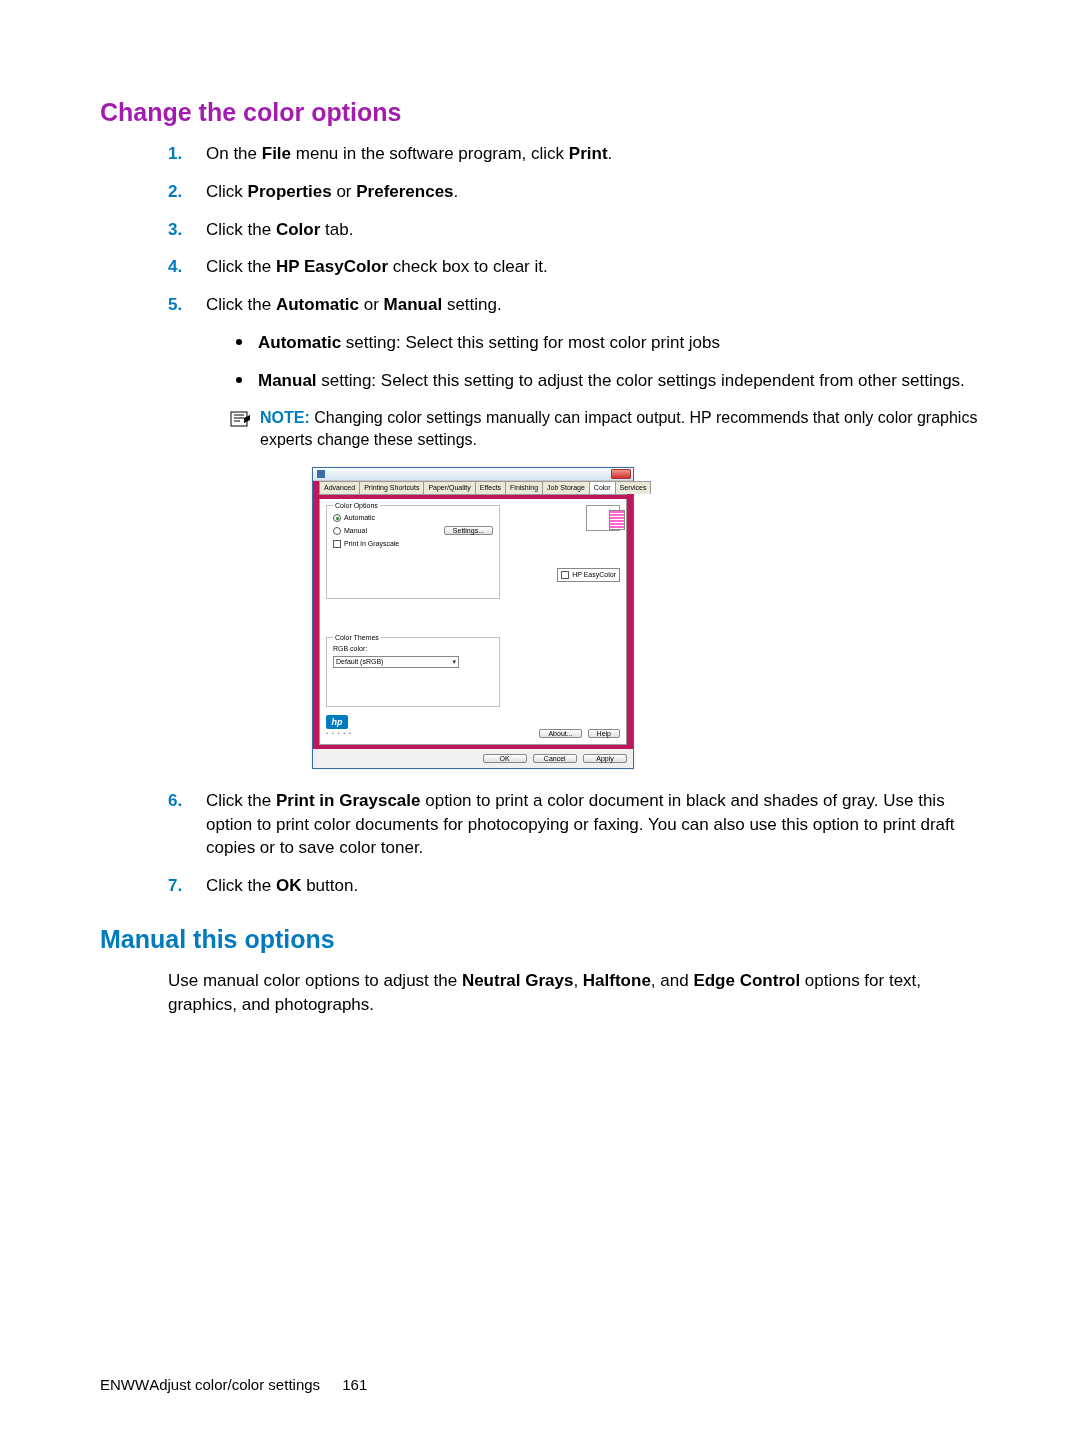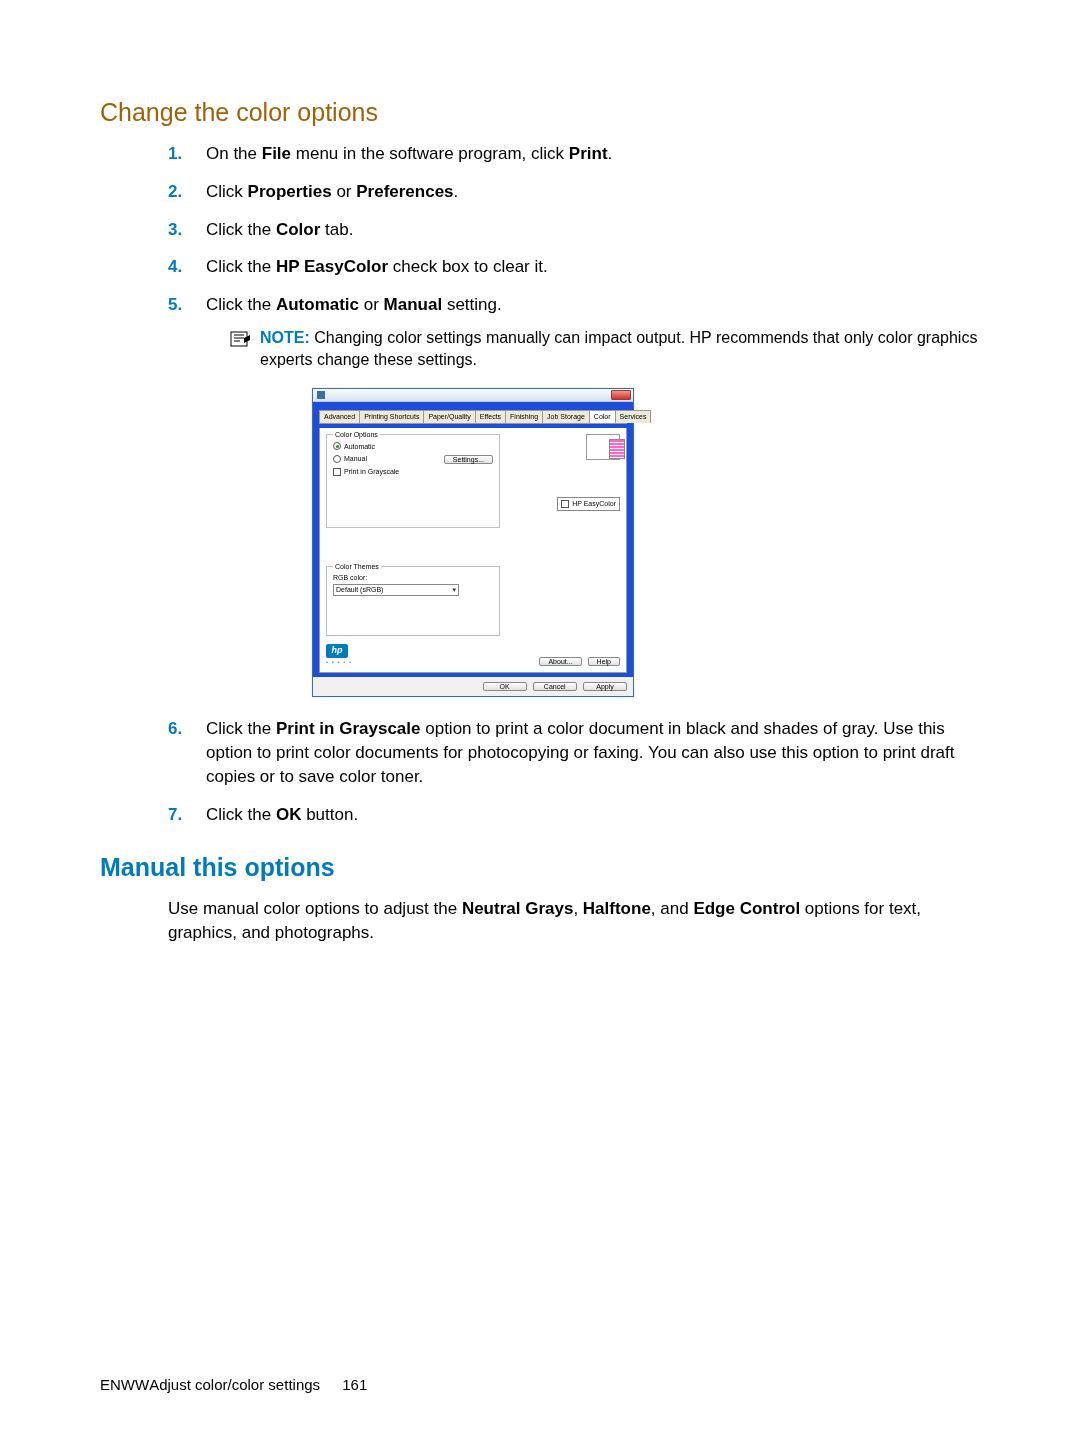--- a/index.html
+++ b/index.html
@@ -12,22 +12,22 @@
     line-height: 1.4;
   }
   .page {
     width: 1080px;
     height: 1437px;
     position: relative;
     box-sizing: border-box;
     padding: 95px 100px 50px 100px;
   }
   .heading {
-    color: #a16207;
-    font-weight: 400;
+    color: #a21caf;
+    font-weight: 700;
     font-size: 25px;
     margin: 0 0 12px 0;
   }
   .heading2 {
     color: #007bbf;
     font-weight: 700;
     font-size: 25px;
     margin: 24px 0 12px 0;
   }
   .para {
@@ -126,22 +126,22 @@
     background: #3a6ea5;
   }
   .dlg-close {
     width: 18px;
     height: 8px;
     background: linear-gradient(#e98,#c33);
     border: 1px solid #a33;
     border-radius: 1px;
   }
   .dlg-body {
-    padding: 8px 6px 4px 6px;
-    background: #1d4ed8;
+    padding: 0 6px 4px 6px;
+    background: #be185d;
   }
   .tabs {
     display: flex;
     border-bottom: 1px solid #999;
     margin: 0 0 4px 0;
   }
   .tab {
     border: 1px solid #999;
     border-bottom: none;
     background: #ece9d8;
@@ -323,20 +323,28 @@
     </li>
     <li>
       <span>Click the </span><b>Color</b><span> tab.</span>
     </li>
     <li>
       <span>Click the </span><b>HP EasyColor</b><span> check box to clear it.</span>
     </li>
     <li>
       <span>Click the </span><b>Automatic</b><span> or </span><b>Manual</b><span> setting.</span>
 
+      <ul class="bullets">
+        <li>
+          <b>Automatic</b><span> setting: Select this setting for most color print jobs</span>
+        </li>
+        <li>
+          <b>Manual</b><span> setting: Select this setting to adjust the color settings independent from other settings.</span>
+        </li>
+      </ul>
 
       <div class="note">
         <span class="note-icon">
           <svg width="22" height="20" viewBox="0 0 22 20">
             <rect x="1" y="3" width="16" height="14" fill="none" stroke="#000" stroke-width="1"></rect>
             <line x1="4" y1="6" x2="14" y2="6" stroke="#000"></line>
             <line x1="4" y1="9" x2="14" y2="9" stroke="#000"></line>
             <line x1="4" y1="12" x2="10" y2="12" stroke="#000"></line>
             <path d="M14 14 L20 11 L20 6 L14 9 Z" fill="#000"></path>
           </svg>

